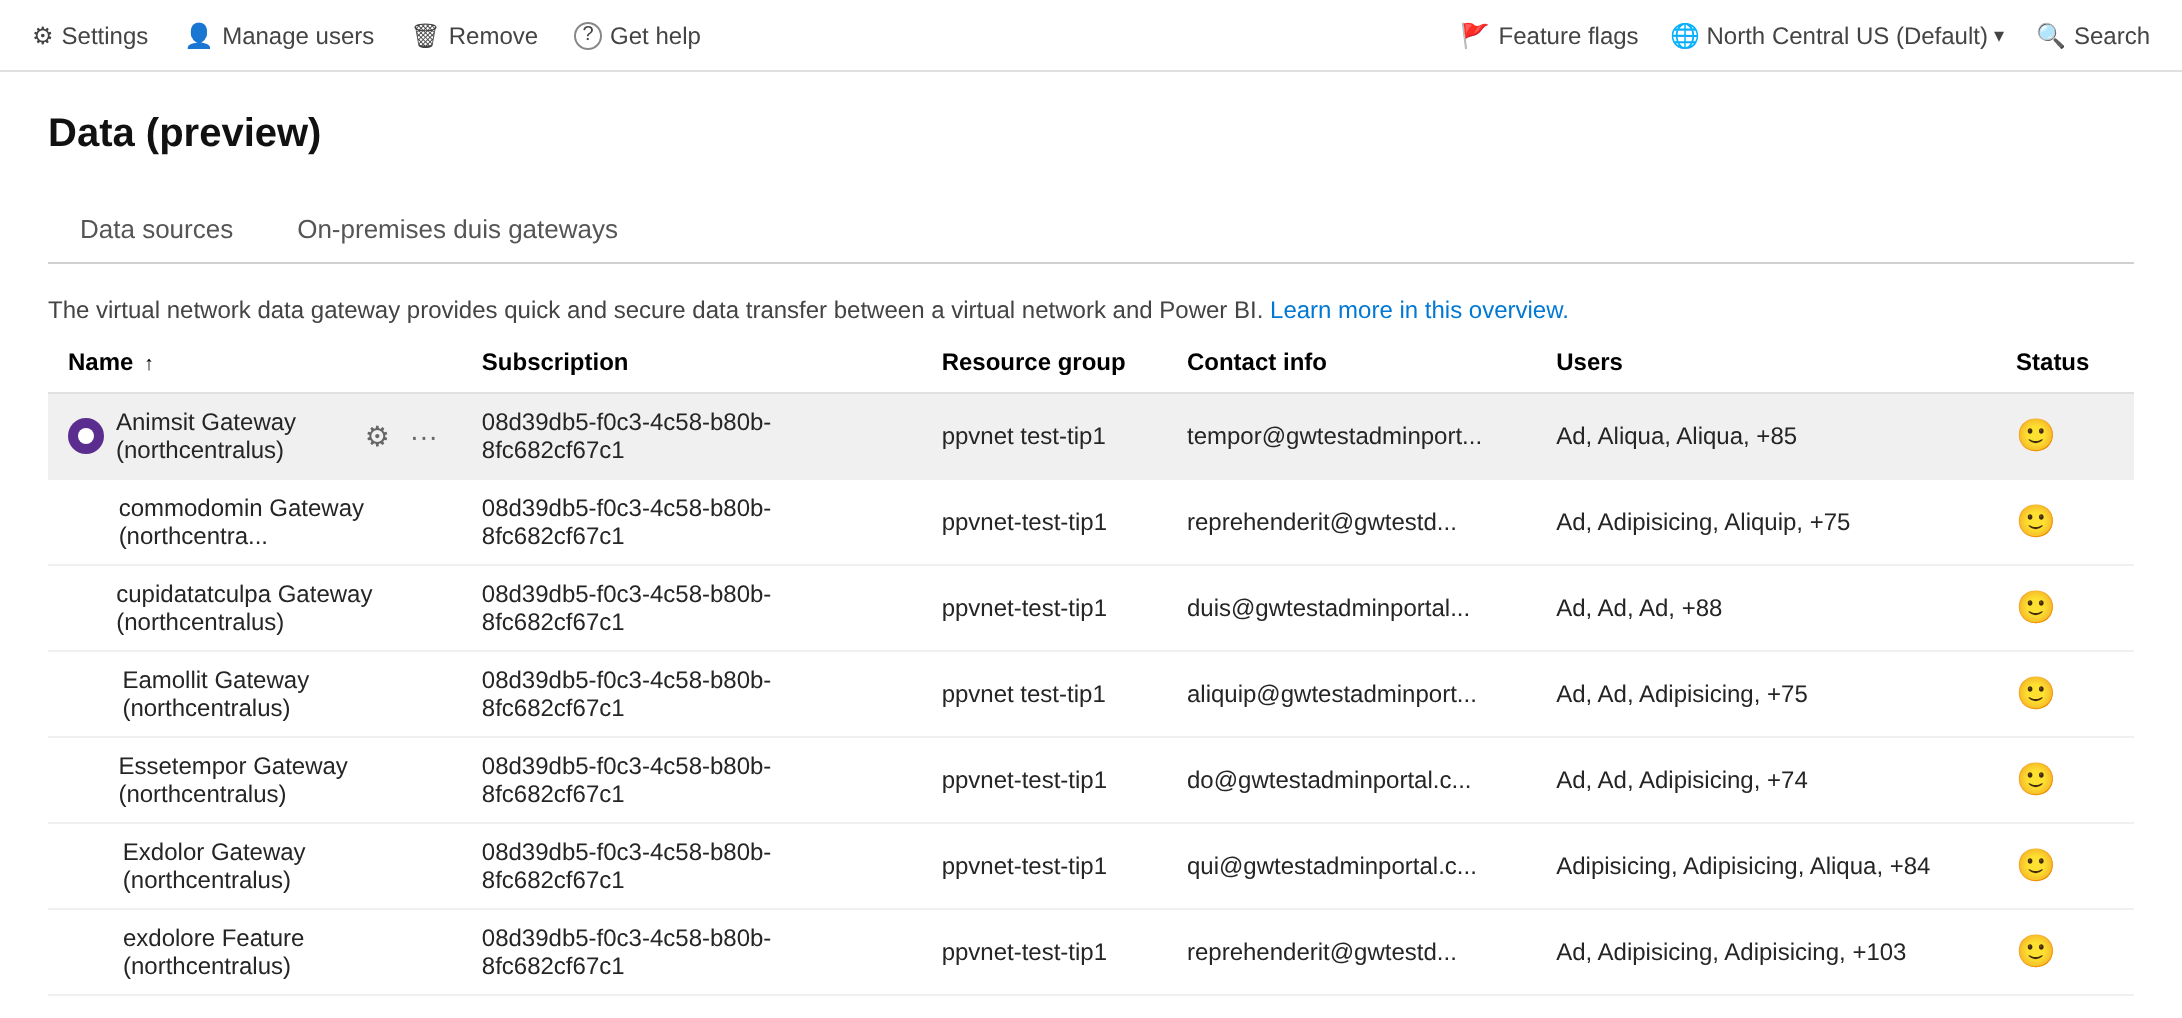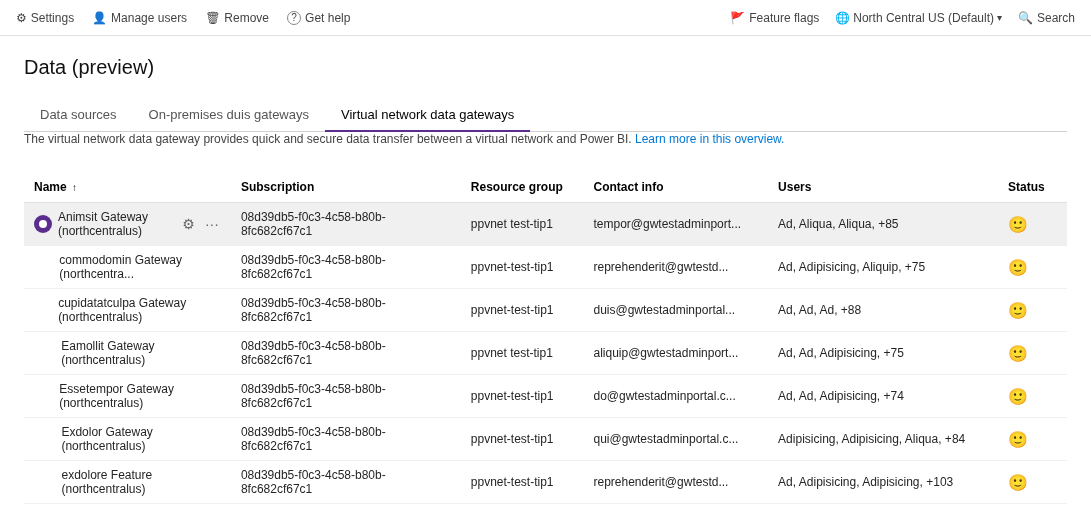--- a/index.html
+++ b/index.html
@@ -8,30 +8,30 @@
     .top-bar {
       display: flex; align-items: center; justify-content: space-between;
       padding: 6px 16px; border-bottom: 1px solid #e0e0e0; height: 36px;
     }
     .top-bar-left { display: flex; align-items: center; gap: 18px; }
     .top-bar-item { display: flex; align-items: center; gap: 4px; font-size: 12px; color: #444; cursor: pointer; }
     .top-bar-right { display: flex; align-items: center; gap: 16px; font-size: 12px; color: #444; }
     .top-bar-right .search-area { display: flex; align-items: center; gap: 4px; cursor: pointer; }
 
     .page-container { padding: 20px 24px; }
-    .page-title { font-size: 20px; font-weight: 400; margin-bottom: 20px; color: #111; }
-
-    .tabs { display: flex; gap: 0; border-bottom: 1px solid #d0d0d0; margin-bottom: 0; }
+    .page-title { font-size: 20px; font-weight: 700; margin-bottom: 20px; color: #111; }
+
+    .tabs { display: flex; gap: 0; border-bottom: 1px solid #d0d0d0; margin-bottom: 16px; }
     .tab {
       padding: 8px 16px; font-size: 13px; cursor: pointer; color: #555;
       border-bottom: 2px solid transparent; margin-bottom: -1px;
     }
     .tab.active { color: #000; border-bottom: 2px solid #5b2d8e; font-weight: 500; }
 
-    .description { font-size: 12px; color: #444; margin-bottom: 26px; }
+    .description { font-size: 12px; color: #444; margin-bottom: 4px; }
     .description a { color: #0078d4; text-decoration: none; }
 
     .data-table { width: 100%; border-collapse: collapse; }
     .data-table thead tr { border-bottom: 1px solid #e0e0e0; }
     .data-table th {
       padding: 8px 10px; text-align: left; font-size: 12px; font-weight: 600;
       color: #000000; white-space: nowrap;
     }
     .data-table tbody tr {
       border-bottom: 1px solid #f0f0f0; cursor: pointer;
@@ -102,23 +102,20 @@
 <div class="page-container">
 
   <h1 class="page-title">Data (preview)</h1>
 
   <div class="tabs">
     <div class="tab">
       <span>Data sources</span>
     </div>
     <div class="tab">
       <span>On-premises duis gateways</span>
-    </div>
-    <div class="tab active">
-      <span>Virtual network data gateways</span>
     </div>
   </div>
 
   <p class="description">
     <span>The virtual network data gateway provides quick and secure data transfer between a virtual network and Power BI.</span>
     <a href="#">Learn more in this overview.</a>
   </p>
 
   <table class="data-table">
     <thead>

